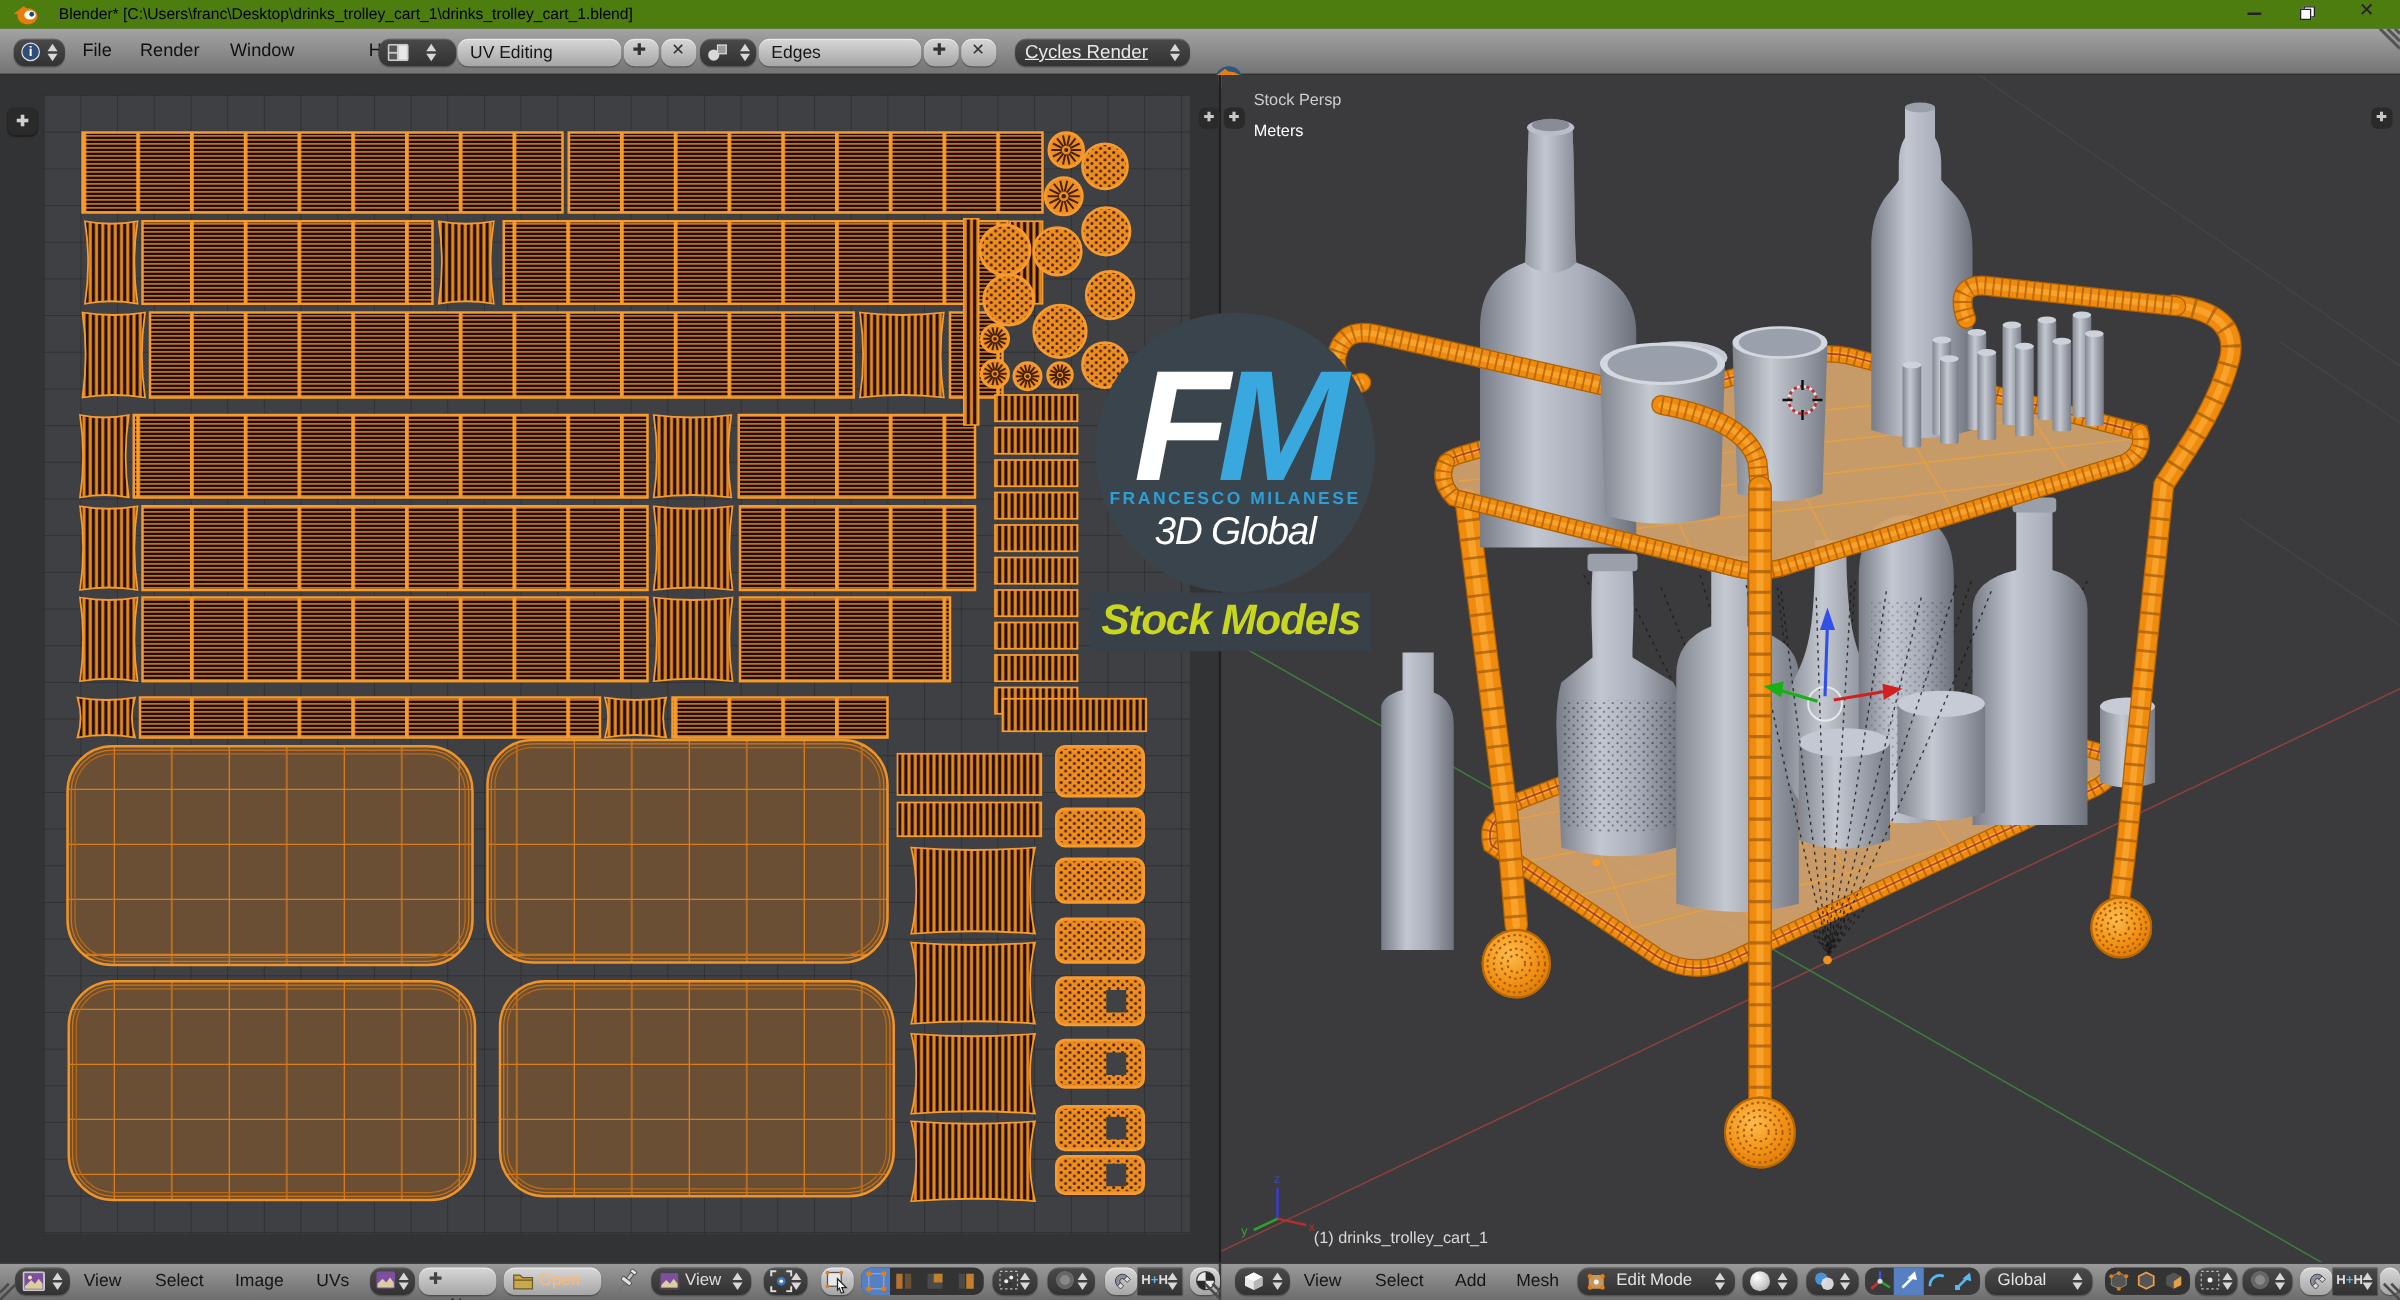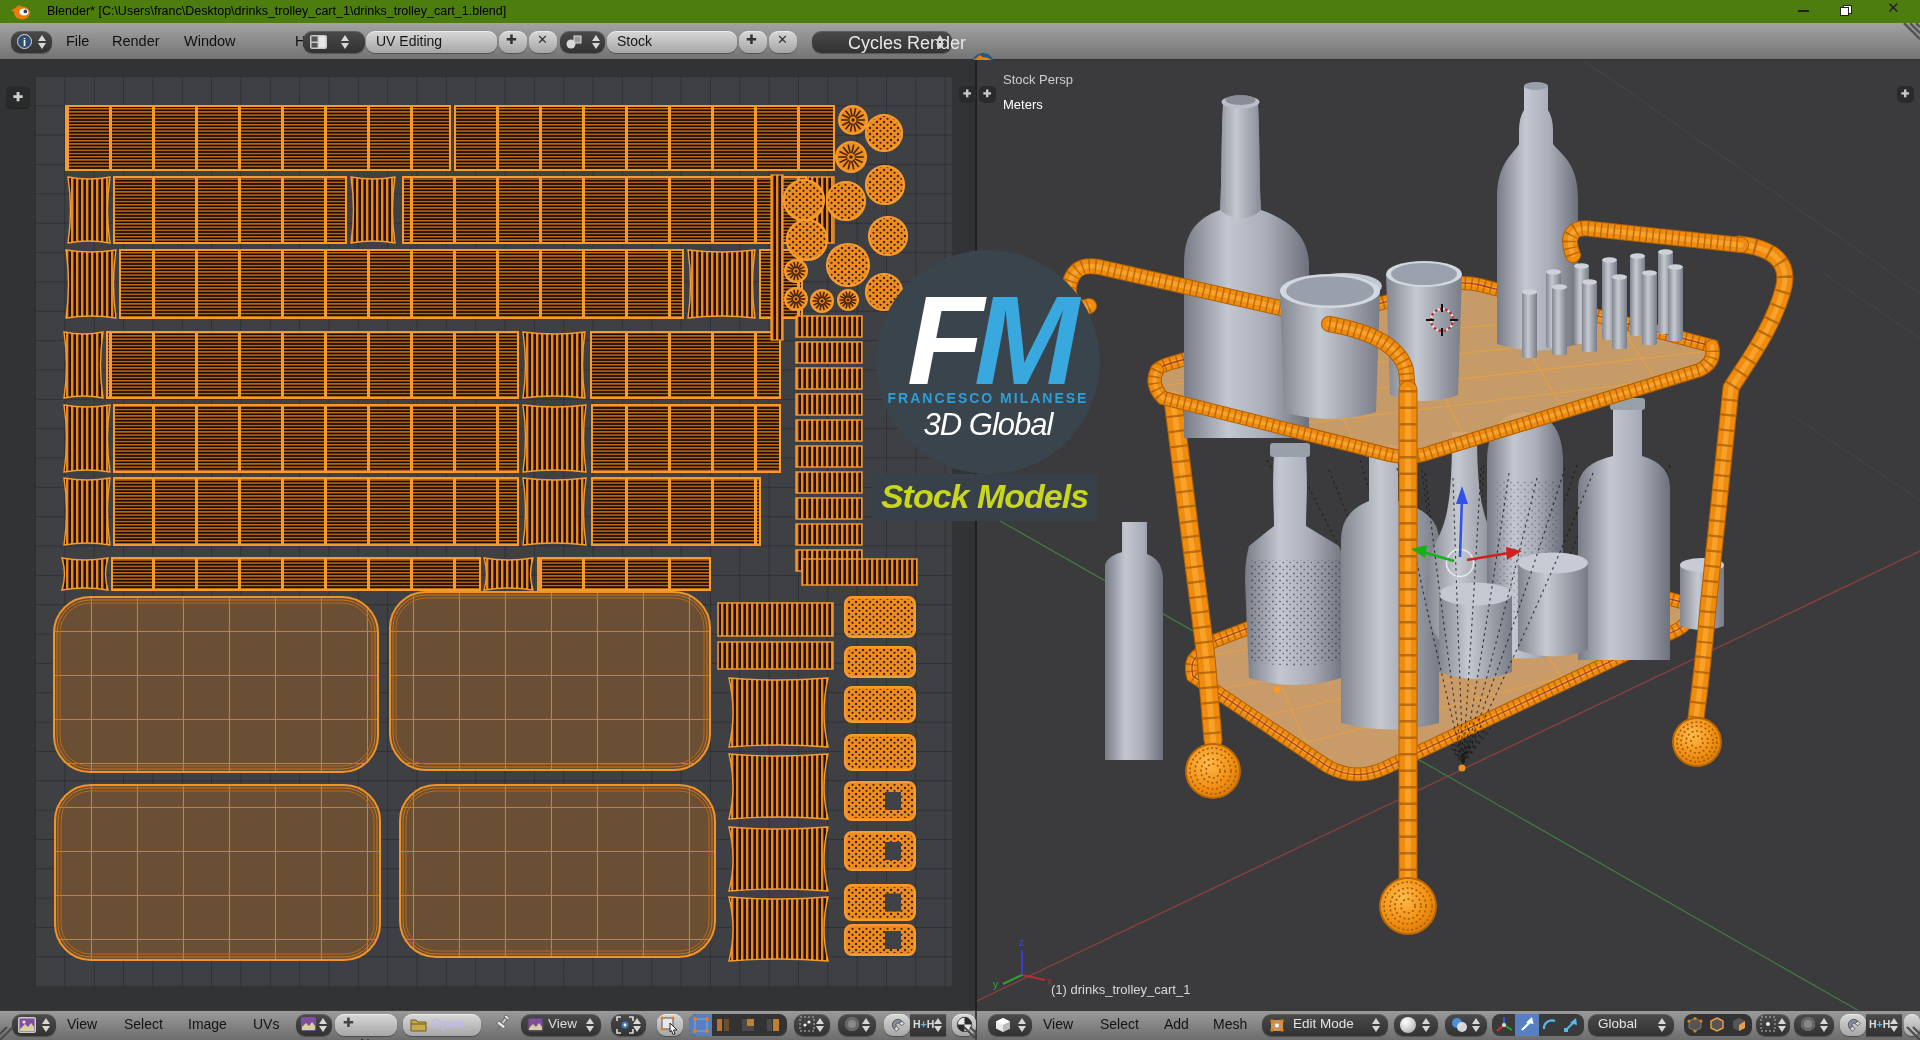--- a/index.html
+++ b/index.html
@@ -49,27 +49,27 @@
     <div style="position:absolute;left:560px;top:8px;width:45px;height:22px;border-radius:9px;background:linear-gradient(#4a4a4a,#323232);box-shadow:inset 0 1px 0 rgba(255,255,255,.12),0 1px 1px rgba(0,0,0,.3)"></div>
     <svg class="abs" style="left:566px;top:11px" width="16" height="15">
       <circle cx="5" cy="10" r="4.5" fill="#d8d8d8"></circle>
       <rect x="8" y="2" width="7" height="7" fill="#9a9a9a" stroke="#ddd" stroke-width="1"></rect>
     </svg>
     <div style="position:absolute;left:592px;top:11px;width:9px;height:16px">
 <div style="position:absolute;left:0;top:1px;width:0;height:0;border-left:4.5px solid transparent;border-right:4.5px solid transparent;border-bottom:6px solid #d8d8d8"></div>
 <div style="position:absolute;left:0;bottom:1px;width:0;height:0;border-left:4.5px solid transparent;border-right:4.5px solid transparent;border-top:6px solid #d8d8d8"></div>
 </div>
     <div style="position:absolute;left:607px;top:8px;width:130px;height:22px;border-radius:9px;background:linear-gradient(#d8d8d8,#a6a6a6);box-shadow:inset 0 1px 0 rgba(255,255,255,.5),0 1px 1px rgba(0,0,0,.35)"></div>
-    <div style="position:absolute;left:617px;top:10px;font-size:14px;color:#161616;font-weight:400;white-space:pre;">Stock</div>
+    <div style="position:absolute;left:617px;top:10px;font-size:14px;color:#161616;font-weight:400;white-space:pre;">Edges</div>
     <div style="position:absolute;left:739px;top:8px;width:28px;height:22px;border-radius:9px;background:linear-gradient(#d8d8d8,#a6a6a6);box-shadow:inset 0 1px 0 rgba(255,255,255,.5),0 1px 1px rgba(0,0,0,.35)"></div>
     <div style="position:absolute;left:746px;top:9px;font-size:13px;color:#333;font-weight:400;white-space:pre;">✚</div>
     <div style="position:absolute;left:769px;top:8px;width:28px;height:22px;border-radius:9px;background:linear-gradient(#d8d8d8,#a6a6a6);box-shadow:inset 0 1px 0 rgba(255,255,255,.5),0 1px 1px rgba(0,0,0,.35)"></div>
     <div style="position:absolute;left:777px;top:9px;font-size:13px;color:#333;font-weight:400;white-space:pre;">✕</div>
     <div style="position:absolute;left:812px;top:8px;width:140px;height:22px;border-radius:9px;background:linear-gradient(#4a4a4a,#323232);box-shadow:inset 0 1px 0 rgba(255,255,255,.12),0 1px 1px rgba(0,0,0,.3)"></div>
-    <div style="position:absolute;left:848px;top:10px;font-size:18px;color:#e8e8e8;font-weight:400;white-space:pre;">Cycles Render</div>
+    <div style="position:absolute;left:820px;top:10px;font-size:15px;color:#e8e8e8;font-weight:400;white-space:pre;text-decoration:underline;">Cycles Render</div>
     <div style="position:absolute;left:936px;top:11px;width:9px;height:16px">
 <div style="position:absolute;left:0;top:1px;width:0;height:0;border-left:4.5px solid transparent;border-right:4.5px solid transparent;border-bottom:6px solid #d8d8d8"></div>
 <div style="position:absolute;left:0;bottom:1px;width:0;height:0;border-left:4.5px solid transparent;border-right:4.5px solid transparent;border-top:6px solid #d8d8d8"></div>
 </div>
     <svg class="abs" style="left:969px;top:28px" width="27" height="26" viewBox="0 0 27 26">
 <circle cx="14" cy="13" r="11" fill="#255a7e"></circle>
 <path d="M1 12 L11 4 L16 8 L8 14 Z" fill="#e87d0d"></path>
 <ellipse cx="15" cy="14" rx="9.4" ry="7.8" fill="#e87d0d"></ellipse>
 <ellipse cx="17" cy="13" rx="5.4" ry="4.3" fill="#fff"></ellipse>
 <circle cx="18.6" cy="12.4" r="2.3" fill="#16364e"></circle>
@@ -503,21 +503,21 @@
 <div style="position:absolute;left:0;bottom:1px;width:0;height:0;border-left:4.5px solid transparent;border-right:4.5px solid transparent;border-top:6px solid #d8d8d8"></div>
 </div>
 <div style="position:absolute;left:335px;top:1014px;width:62px;height:22px;border-radius:9px;background:linear-gradient(#d8d8d8,#a6a6a6);box-shadow:inset 0 1px 0 rgba(255,255,255,.5),0 1px 1px rgba(0,0,0,.35)"></div>
 <div style="position:absolute;left:343px;top:1015px;font-size:13px;color:#444;font-weight:400;white-space:pre;">✚</div>
 <div style="position:absolute;left:360px;top:1016px;font-size:13.5px;color:#222;font-weight:400;white-space:pre;margin-top:20px;">New</div>
 <div style="position:absolute;left:403px;top:1014px;width:78px;height:22px;border-radius:9px;background:linear-gradient(#d8d8d8,#a6a6a6);box-shadow:inset 0 1px 0 rgba(255,255,255,.5),0 1px 1px rgba(0,0,0,.35)"></div>
 <svg class="abs" style="left:410px;top:1017px" width="17" height="15">
     <path d="M1 3 L6 3 L8 5 L16 5 L16 14 L1 14 Z" fill="#c9a84c" stroke="#6b5a20" stroke-width="1"></path>
     <path d="M1 7 L16 7" stroke="#6b5a20" stroke-width="1"></path>
   </svg>
-<div style="position:absolute;left:431px;top:1016px;font-size:13.5px;color:#c4b5fd;font-weight:400;white-space:pre;">Open</div>
+<div style="position:absolute;left:431px;top:1016px;font-size:13.5px;color:#fdba74;font-weight:400;white-space:pre;">Open</div>
 <svg class="abs" style="left:488px;top:1012px" width="26" height="26">
     <g transform="rotate(38 13 13)">
       <rect x="10.5" y="2" width="5" height="3" rx="1" fill="#e8e8e8" stroke="#555" stroke-width="0.8"></rect>
       <rect x="11.5" y="5" width="3" height="6" fill="#c8c8c8" stroke="#555" stroke-width="0.8"></rect>
       <rect x="8.5" y="11" width="9" height="3.5" rx="1.2" fill="#e0e0e0" stroke="#555" stroke-width="0.8"></rect>
       <line x1="13" y1="14.5" x2="13" y2="23" stroke="#777" stroke-width="1.8"></line>
     </g>
   </svg>
 <div style="position:absolute;left:521px;top:1014px;width:80px;height:22px;border-radius:9px;background:linear-gradient(#4a4a4a,#323232);box-shadow:inset 0 1px 0 rgba(255,255,255,.12),0 1px 1px rgba(0,0,0,.3)"></div>
 <svg class="abs" style="left:527px;top:1017px" width="17" height="15">

